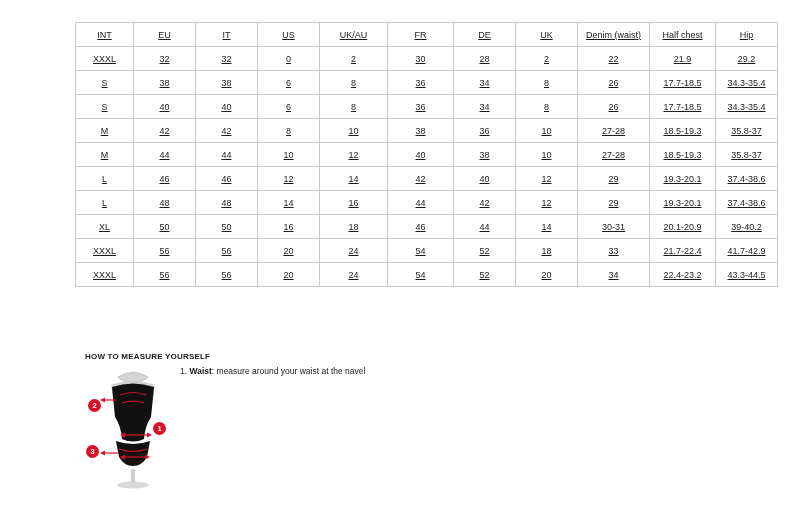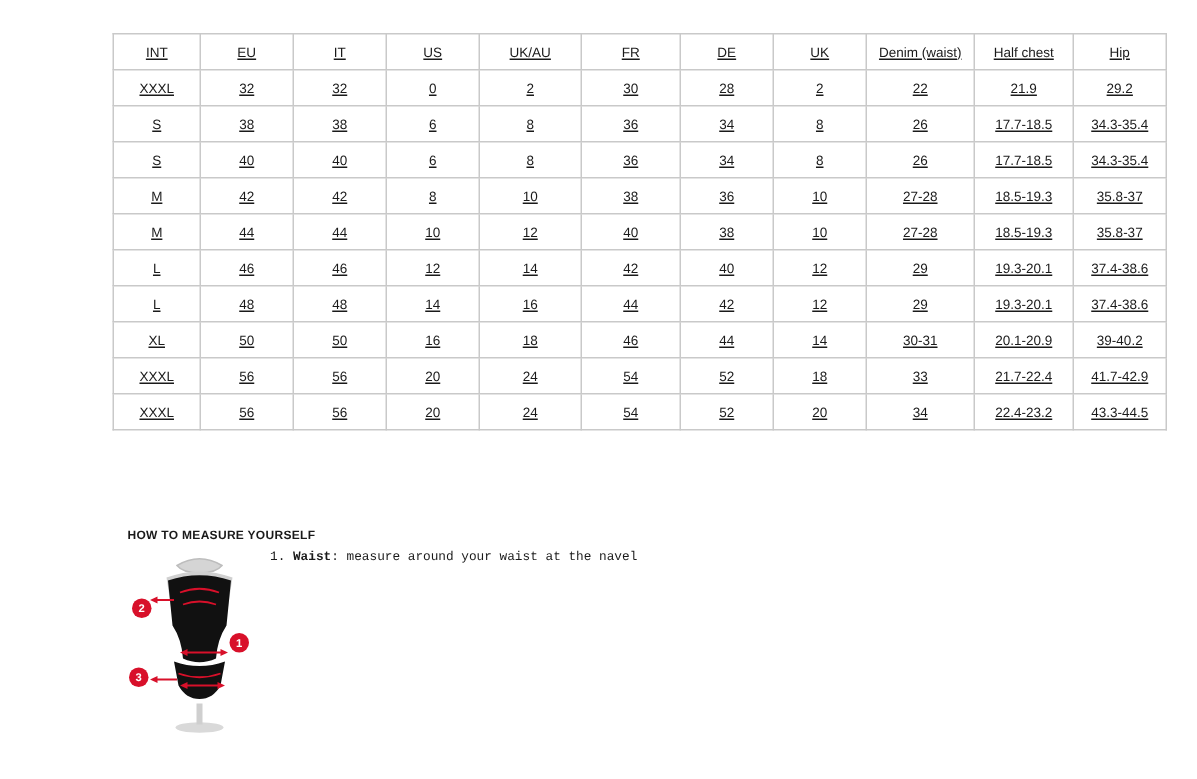--- a/index.html
+++ b/index.html
@@ -70,21 +70,20 @@
     left: 78px;
     top: 365px;
     width: 110px;
     height: 125px;
   }
   .instructions {
     position: absolute;
     left: 180px;
     top: 366px;
     width: 420px;
-    font-family: Liberation Mono, monospace;
   }
   .instructions .line {
     font-size: 8.5px;
     line-height: 1.3;
     color: #1a1a1a;
     margin-bottom: 12px;
   }
   .instructions .line b { font-weight: bold; }
 
   .marker {

